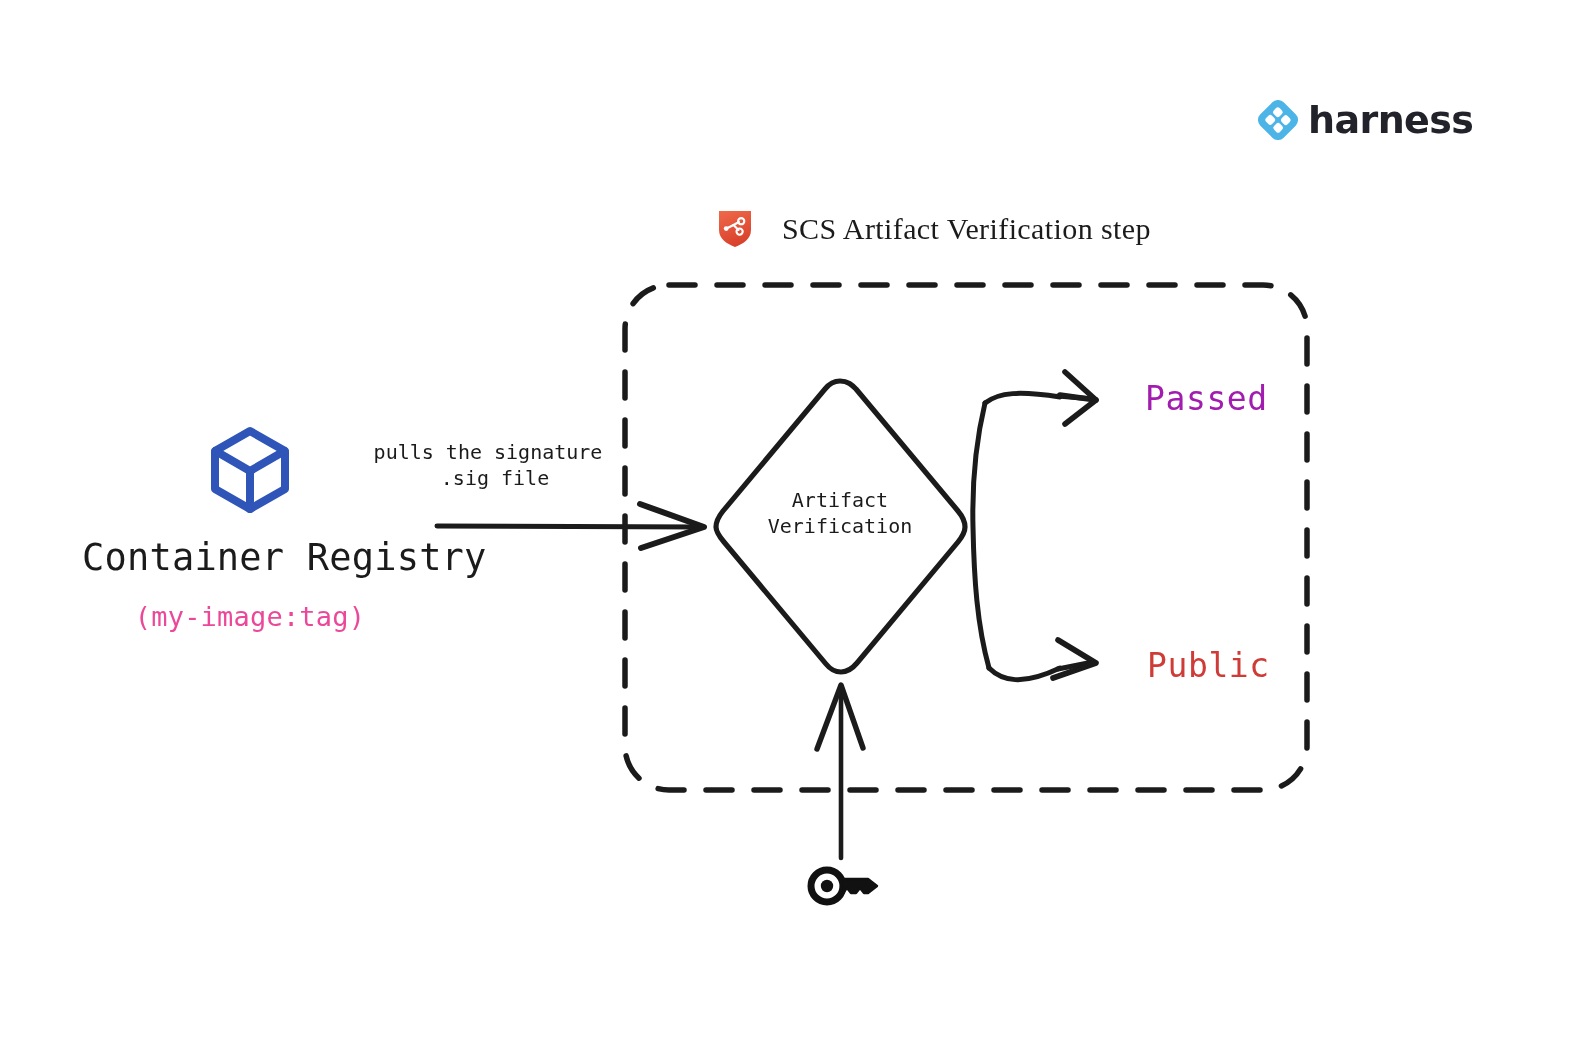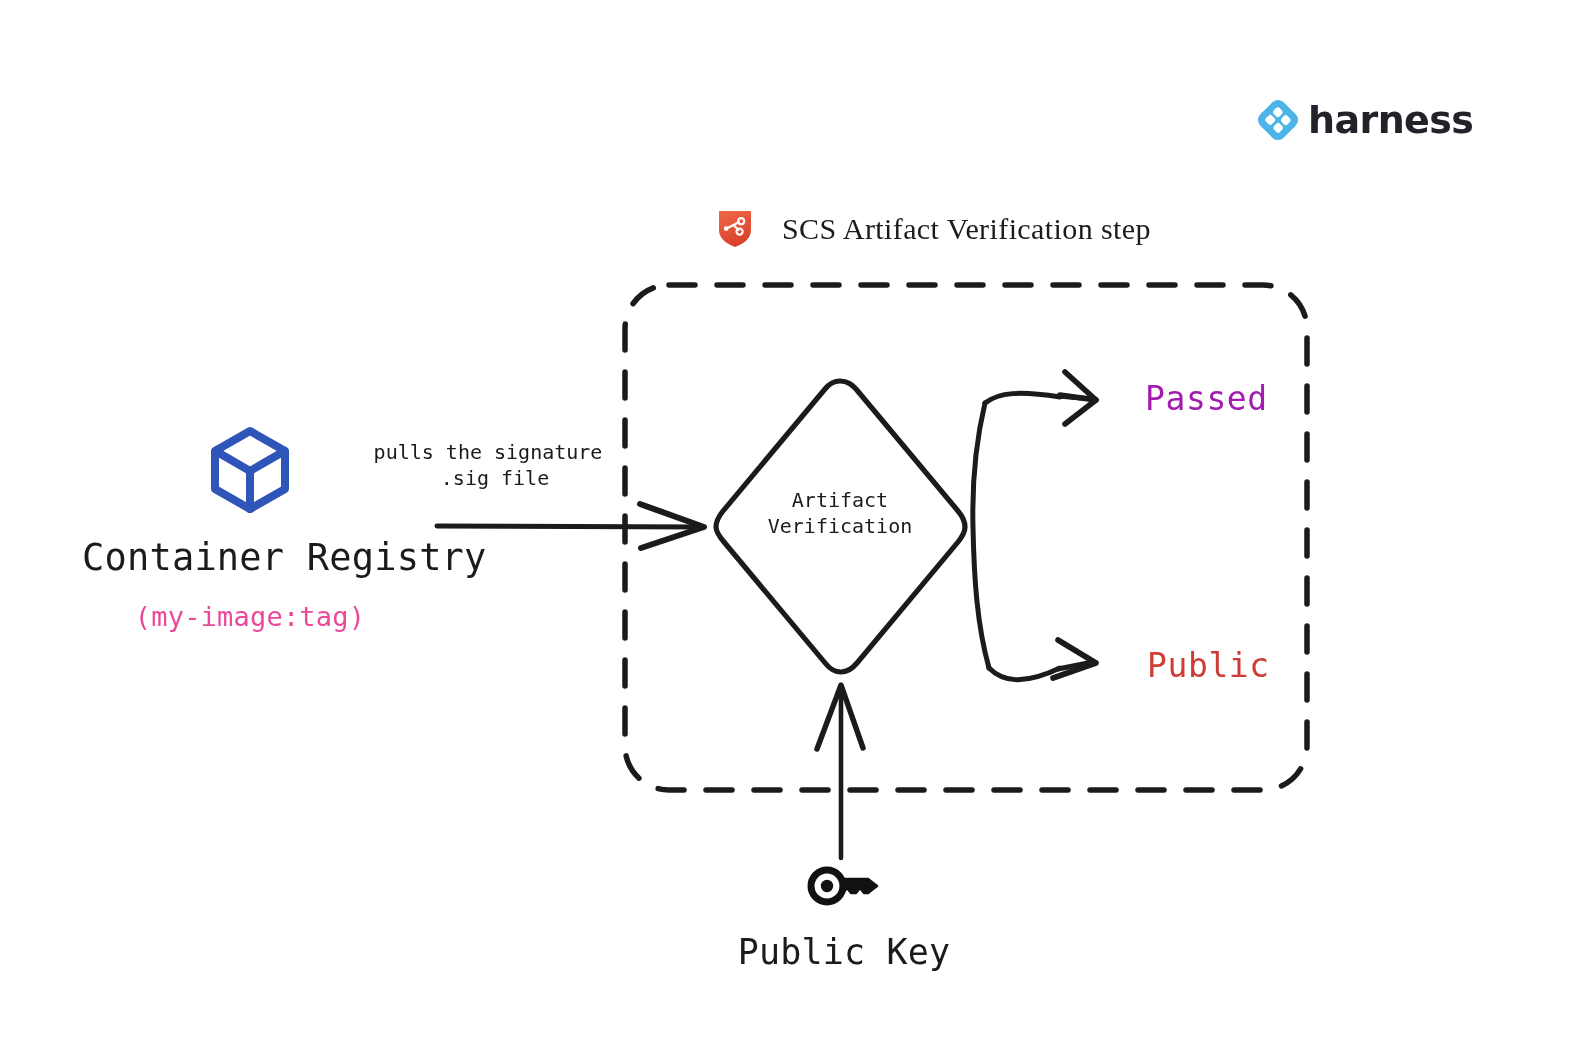--- a/index.html
+++ b/index.html
@@ -255,16 +255,15 @@
 
   <div class="outcome" id="outcome-passed" style="color: #a21caf;">Passed</div>
   <div class="outcome" id="outcome-failed" style="color: rgb(207, 59, 54);">Public</div>
 
   <div id="key-node">
     <svg class="key-ico" viewBox="0 0 76 48">
       <circle cx="21" cy="24" r="16" fill="none" stroke="#111111" stroke-width="7"></circle>
       <circle cx="21" cy="24" r="6.2" fill="#111111"></circle>
       <path d="M35 17 H62 L71 24 L62 31 H58 L54 26 L50 31 H45 L41 26 L37 31 H35 Z" fill="#111111" stroke="#111111" stroke-width="2.4" stroke-linejoin="round"></path>
     </svg>
-    <div class="key-title">Public Key</div>
   </div>
 
 </div>
 
 </body></html>

